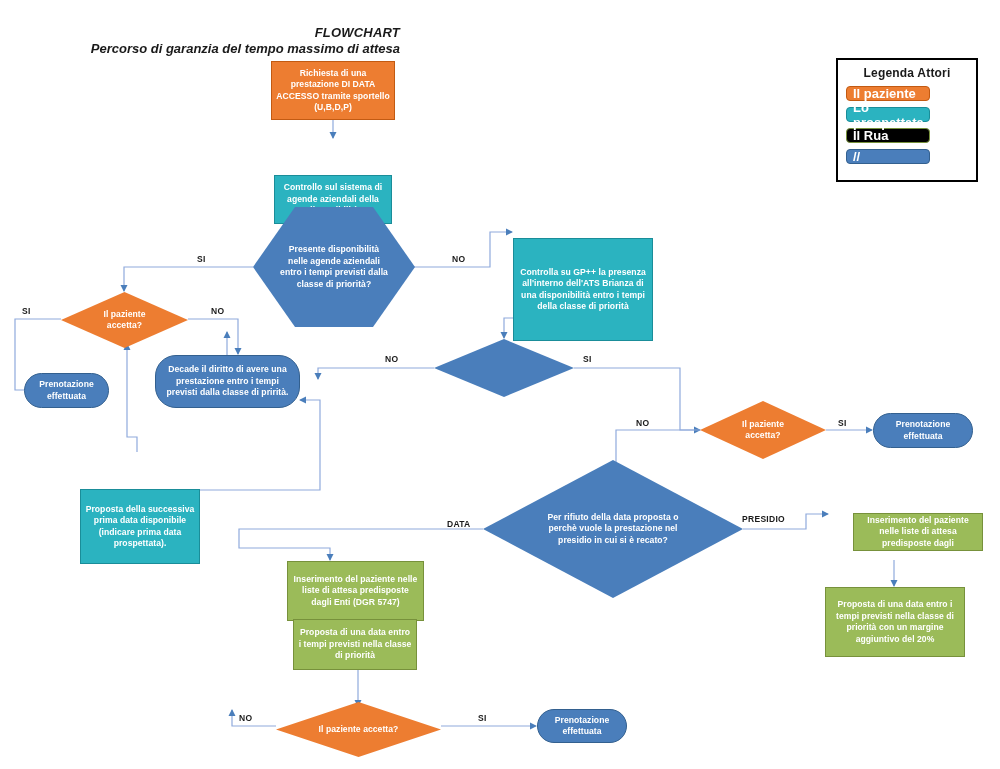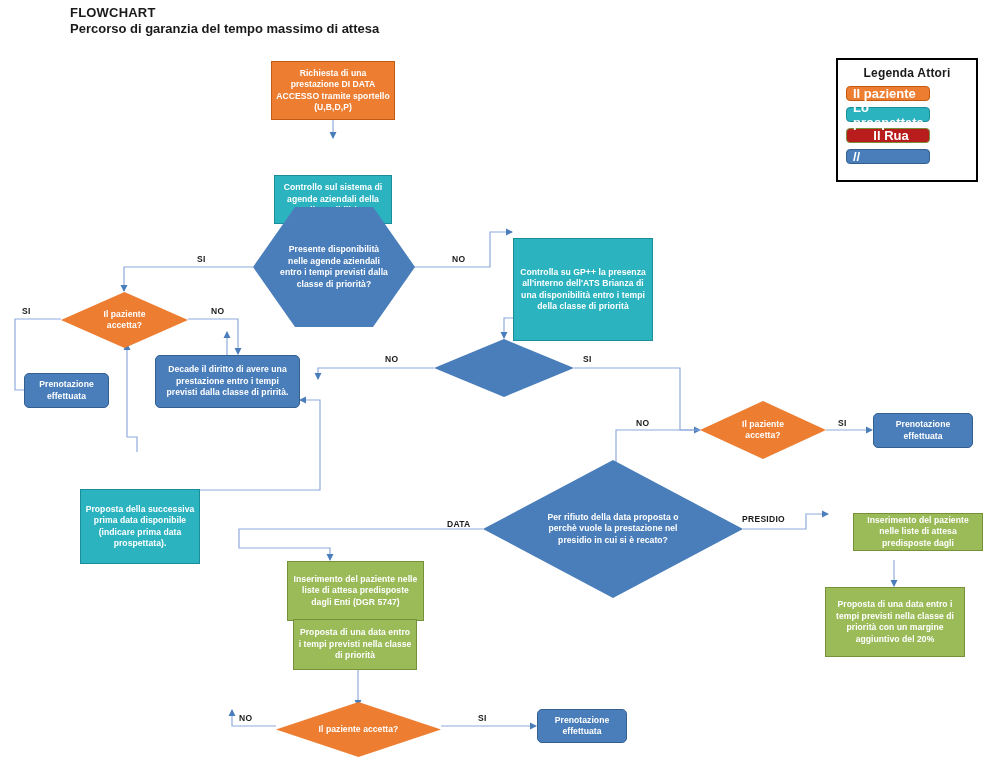--- a/index.html
+++ b/index.html
@@ -21,23 +21,24 @@
   svg#wires {
     position: absolute;
     left: 0;
     top: 0;
     width: 1000px;
     height: 769px;
   }
   .title-block {
     position: absolute;
     left: 70px;
-    top: 5px;
+    top: 25px;
     width: 330px;
-    text-align: left;
+    text-align: right;
+    font-style: italic;
   }
   .title-main {
     font-size: 13px;
     font-weight: bold;
     color: #1a1a1a;
     letter-spacing: .2px;
     line-height: 15px;
   }
   .title-sub {
     font-size: 13px;
@@ -70,21 +71,21 @@
     border: 1.6px solid #1A8D99;
     margin-top: 36px;
   }
   .rect.green {
     background: #9BBB59;
     border: 1.6px solid #77913B;
   }
   .rounded.blue {
     background: #4A7EBB;
     border: 1.6px solid #33608F;
-    border-radius: 5px;
+    border-radius: 21px;
   }
 
   
   .diamond {
     background: transparent;
     border: none;
   }
   .diamond .shape {
     position: absolute;
     left: 0; top: 0;
@@ -138,21 +139,21 @@
     display: flex;
     align-items: center;
     margin-bottom: 6px;
     padding-left: 6px;
     font-size: 13px;
     font-weight: bold;
     color: #ffffff;
   }
   .legend-chip.orange { background: #ED7D31; border: 1.4px solid #C25A12; }
   .legend-chip.teal   { background: #2BB3C0; border: 1.4px solid #1A8D99; }
-  .legend-chip.green  { background: #b91c1c; border: 1.4px solid #77913B; justify-content: center; }
+  .legend-chip.green  { background: #000000; border: 1.4px solid #77913B; }
   .legend-chip.blue   { background: #4A7EBB; border: 1.4px solid #33608F; }
 </style>
 </head>
 <body>
 
 <div id="canvas">
 
   <svg id="wires" viewBox="0 0 1000 769">
     <defs>
       <marker id="ah" markerWidth="7" markerHeight="7" refX="5.2" refY="3" orient="auto">

